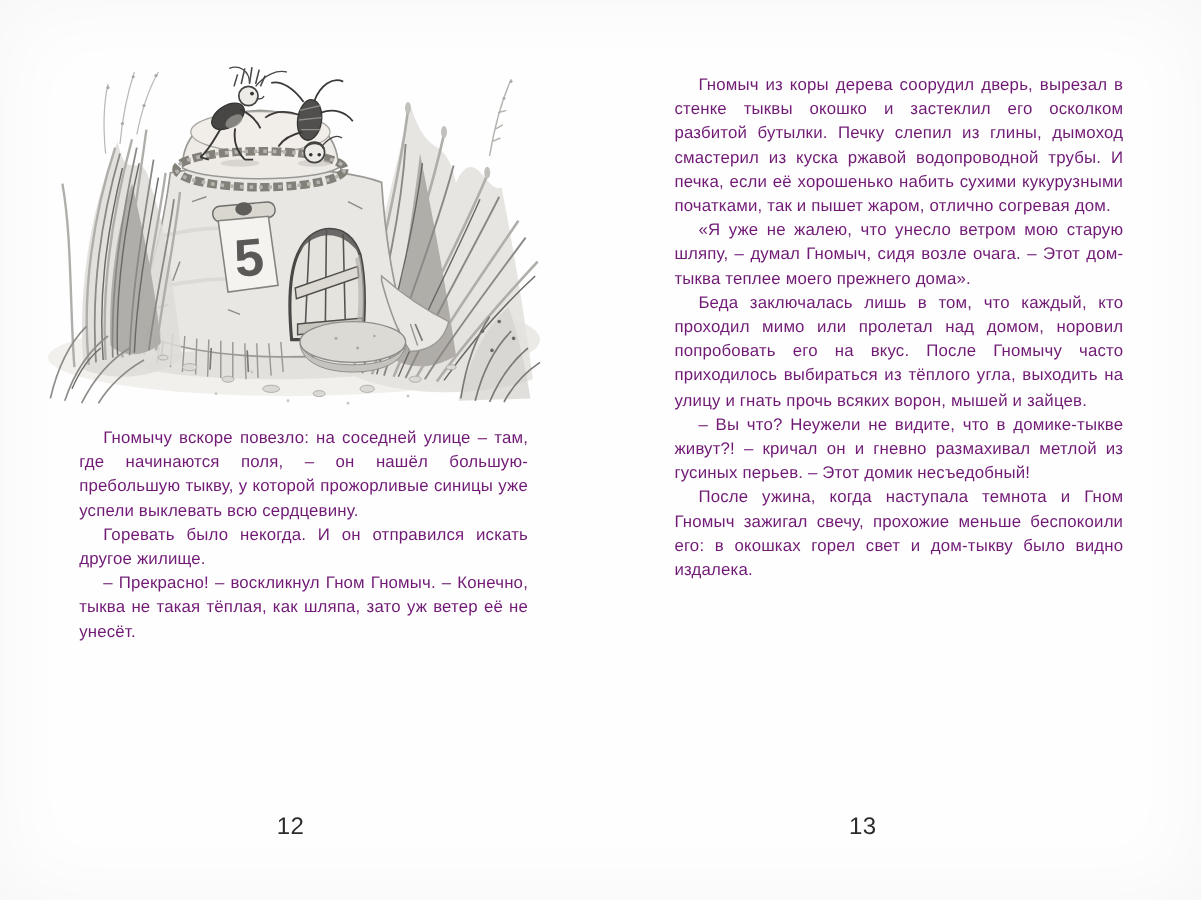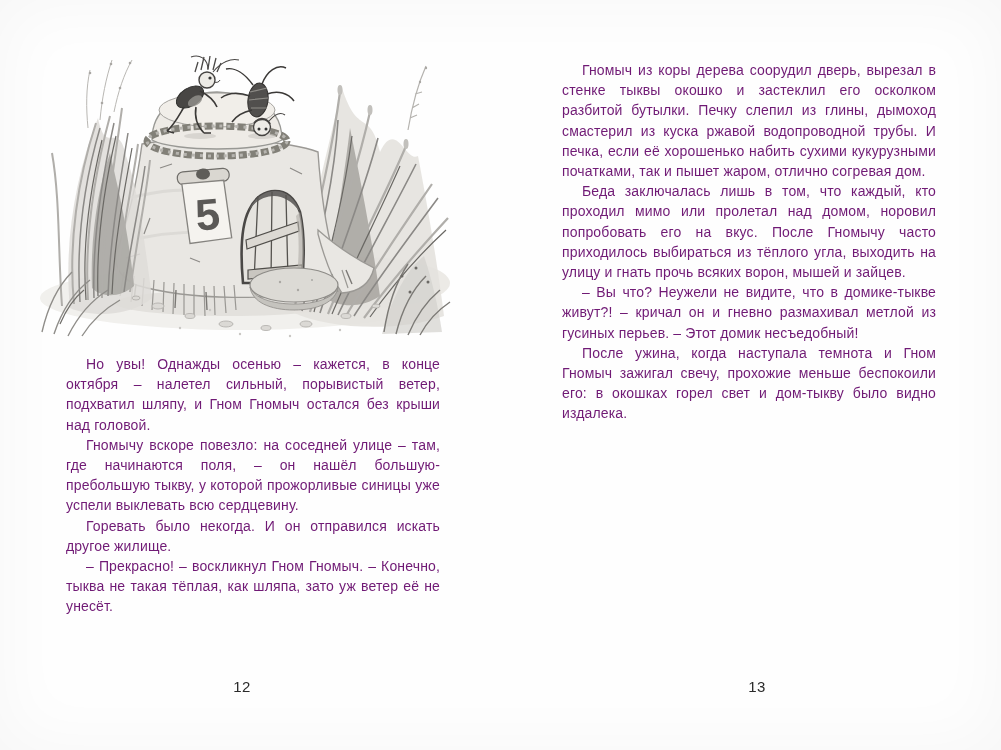--- a/index.html
+++ b/index.html
@@ -21,25 +21,25 @@
   .text-col {
     position:absolute; width:374px;
     font-size:14px; line-height:20.2px; letter-spacing:0.15px;
     text-align:justify; color:#701a75;
   }
   .text-col p { margin:0; text-indent:20px; }
   .col-left  { left:66px;  top:354px; }
   .col-right { left:562px; top:60px; }
   .page-num {
     position:absolute; top:678px; width:374px;
-    text-align:center; font-size:15px; color:#2b2b2b;
+    text-align:center; font-size:20px; color:#2b2b2b;
     letter-spacing:0.3px;
   }
   .pn-left  { left:55px; }
-  .pn-right { left:570px;text-align:center; }
+  .pn-right { left:532px;text-align:center; }
   svg text.sign-number {
     font-family:"Liberation Sans", sans-serif;
     font-weight:bold;
   }
 </style>
 </head>
 <body>
 
 <div class="spread">
 
@@ -170,28 +170,28 @@
         <circle cx="222" cy="79" r="8.5" fill="#edebe6" stroke="#454341" stroke-width="1.4"></circle>
         <circle cx="219" cy="81" r="1.5" fill="#333333"></circle>
         <circle cx="226" cy="81" r="1.5" fill="#333333"></circle>
         <path d="M214,75 C219,70 227,70 230,76" stroke="#454341" stroke-width="1.8" fill="none"></path>
         <path d="M229,73 C235,66 241,64 245,67" stroke="#454341" stroke-width="1.1" fill="none"></path>
       </g>
     </svg>
   </div>
 
   <div class="text-col col-left">
-    <p>Но увы! Однажды осенью – кажет­ся, в конце октября – налетел сильный, порывистый ветер, подхватил шляпу, и Гном Гномыч остался без крыши над го­ловой.</p>
     <p>Гномычу вскоре повезло: на соседней улице – там, где начинаются поля, – он нашёл большую-пребольшую тыкву, у кото­рой прожорливые синицы уже успели вы­клевать всю сердцевину.</p>
     <p>Горевать было некогда. И он отправил­ся искать другое жилище.</p>
     <p>– Прекрасно! – воскликнул Гном Гно­мыч. – Конечно, тыква не такая тёплая, как шляпа, зато уж ветер её не унесёт.</p>
   </div>
   <div class="page-num pn-left">12</div>
 
   <div class="text-col col-right">
     <p>Гномыч из коры дерева соорудил дверь, вырезал в стенке тыквы окошко и застеклил его осколком разбитой бу­тылки. Печку слепил из глины, дымоход смастерил из куска ржавой водопровод­ной трубы. И печка, если её хорошень­ко набить сухими кукурузными початками, так и пышет жаром, отлично согревая дом.</p>
+    <p>«Я уже не жалею, что унесло ветром мою старую шляпу, – думал Гномыч, сидя возле очага. – Этот дом-тыква теплее моего прежнего дома».</p>
     <p>Беда заключалась лишь в том, что каж­дый, кто проходил мимо или пролетал над домом, норовил попробовать его на вкус. После Гномычу часто приходилось выбираться из тёплого угла, выходить на улицу и гнать прочь всяких ворон, мышей и зайцев.</p>
     <p>– Вы что? Неужели не видите, что в домике-тыкве живут?! – кричал он и гневно размахивал метлой из гусиных перьев. – Этот домик несъедобный!</p>
     <p>После ужина, когда наступала темнота и Гном Гномыч зажигал свечу, прохожие меньше беспокоили его: в окошках горел свет и дом-тыкву было видно издалека.</p>
   </div>
   <div class="page-num pn-right">13</div>
 
 </div>
 
 </body></html>

